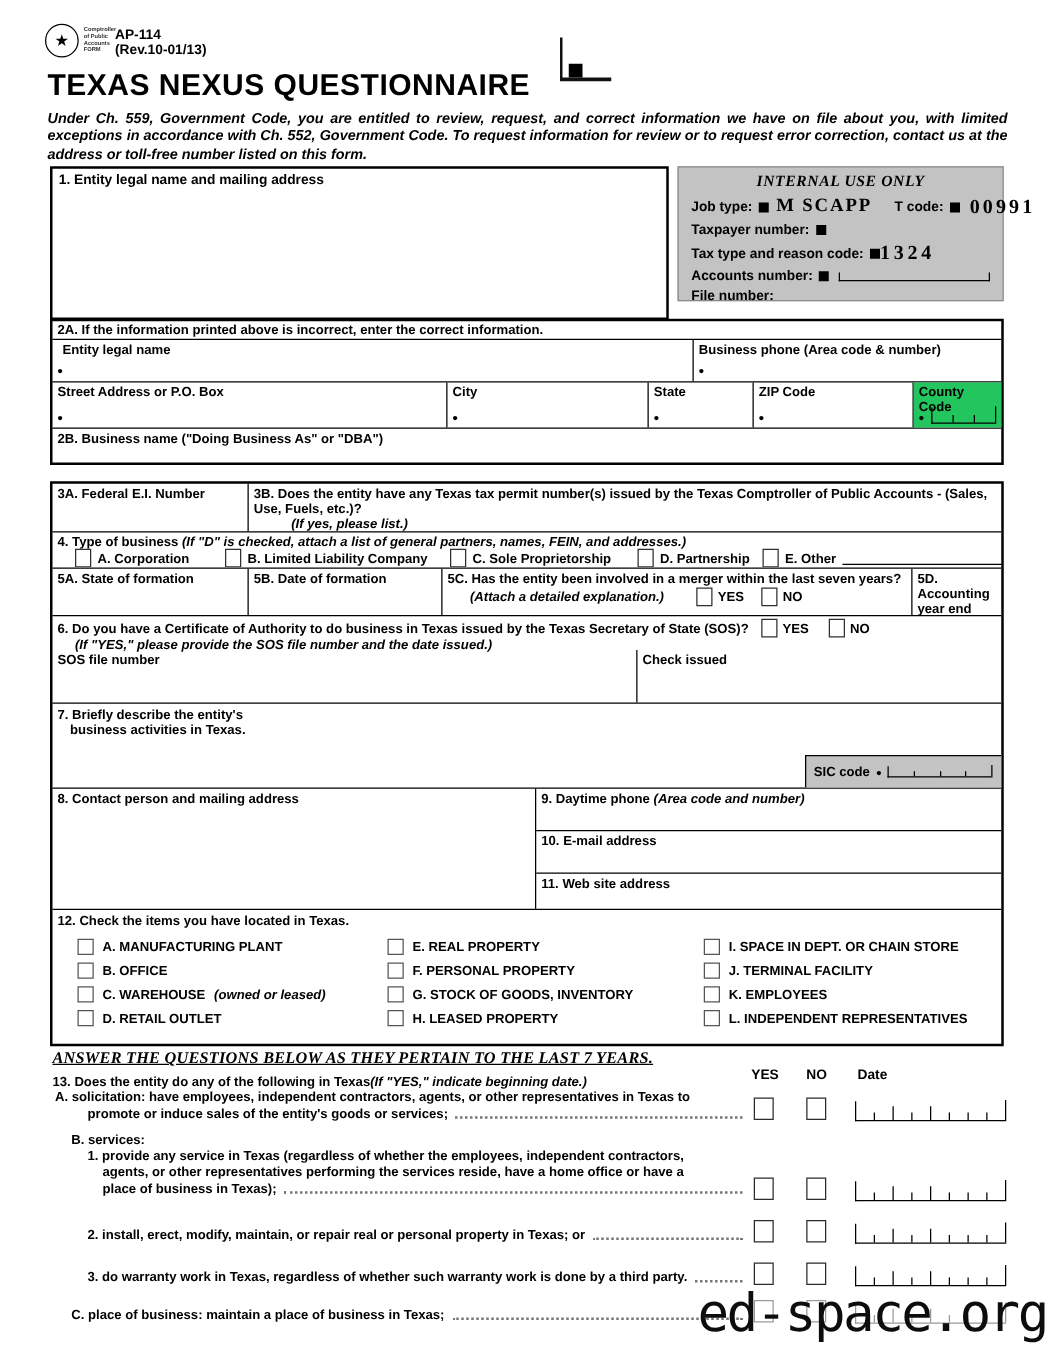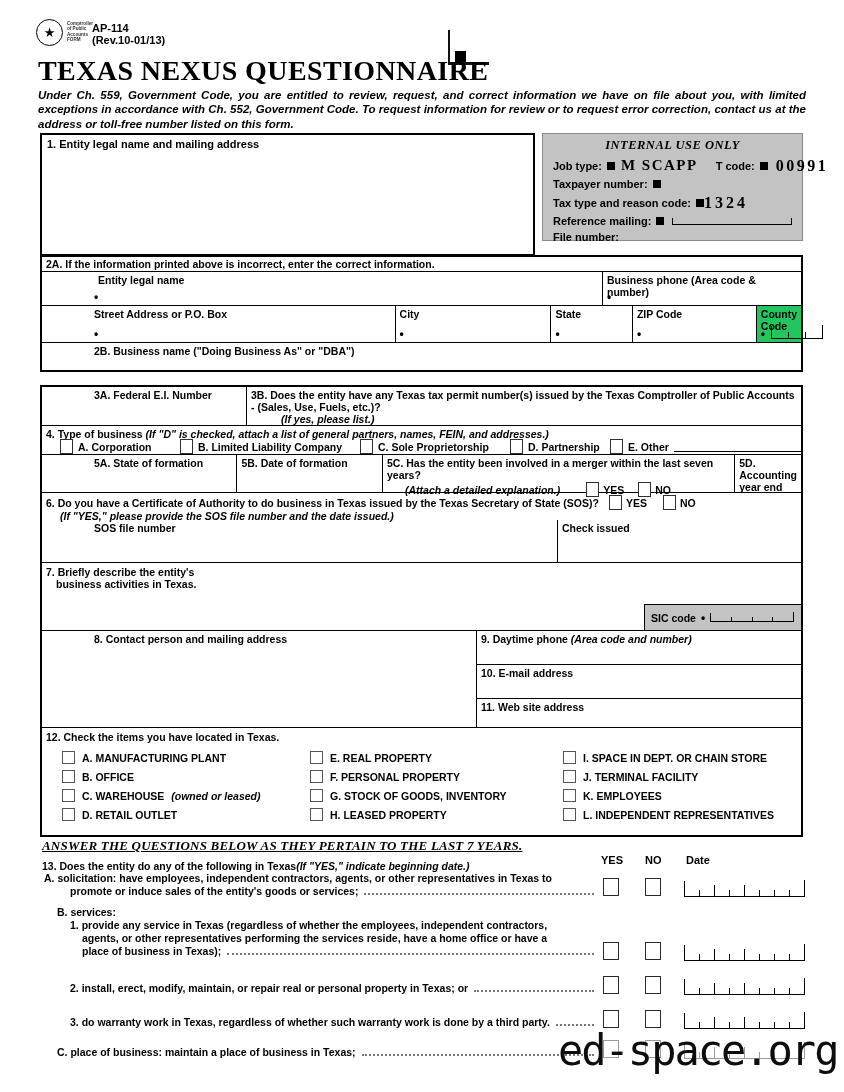--- a/index.html
+++ b/index.html
@@ -10,36 +10,36 @@
   }
 
   
   .seal { position:absolute; left:36px; top:19px; width:27px; height:27px; border:1.6px solid #000; border-radius:50%; display:flex; align-items:center; justify-content:center; font-size:13px; }
   .agency { position:absolute; left:67px; top:21px; width:24px; font-size:4.6px; line-height:1.15; color:#333; font-weight:bold; }
   .formno { position:absolute; left:92px; top:22px; font-size:11px; font-weight:bold; }
   .rev    { position:absolute; left:92px; top:34px; font-size:11px; font-weight:bold; }
   .corner-v { position:absolute; left:448px; top:30px; width:2px; height:34px; background:#111; }
   .corner-h { position:absolute; left:448px; top:62px; width:41px; height:2.5px; background:#111; }
   .corner-sq{ position:absolute; left:455px; top:51px; width:11px; height:11px; background:#000; }
-  .title { position:absolute; left:38px; top:55px; font-size:28px; font-weight:bold; letter-spacing:.4px;font-family:Liberation Serif, serif; }
+  .title { position:absolute; left:38px; top:55px; font-size:24px; font-weight:bold; letter-spacing:.4px; }
   .intro { position:absolute; left:38px; top:88px; width:768px; font-size:11.5px; font-weight:bold; font-style:italic; text-align:justify; line-height:1.26; }
 
   
   .box1 { position:absolute; left:40px; top:133px; width:495px; height:123px; border:2px solid #000; padding:3px 5px; font-size:11px; font-weight:bold; }
   .iu { position:absolute; left:542px; top:133px; width:261px; height:108px; background:#c3c3c3; border:1px solid #8a8a8a; padding:4px 10px; font-size:11px; font-weight:bold; }
   .iu-title { text-align:center; font-family:"Liberation Serif", serif; font-style:italic; font-weight:bold; font-size:12.5px; letter-spacing:.5px; }
   .iu-row { display:flex; align-items:center; margin-top:3.5px; white-space:nowrap; }
   .sq { display:inline-block; width:8px; height:8px; background:#000; margin-left:5px; flex:none; }
   .stamp { font-family:"Liberation Serif", serif; font-weight:bold; }
   .bracket { display:inline-block; width:132px; height:7px; border-left:1.6px solid #000; border-right:1.6px solid #000; border-bottom:1.6px solid #000; margin-left:8px; }
 
   
   .t2a { position:absolute; left:40px; top:255px; width:763px; height:117px; border:2px solid #000; font-size:10.5px; font-weight:bold; }
   .t2a-title { height:15px; border-bottom:1.5px solid #000; padding:1px 4px; }
-  .r { display:flex;padding-left:48px; }
+  .r { display:flex; }
   .cell { position:relative; padding:2px 4px; }
   .br { border-right:1.5px solid #000; }
   .bt { border-top:1.5px solid #000; }
   .blt { position:absolute; left:4px; bottom:1px; font-size:12px; }
   .gray { background:#22c55e; }
 
   
   .comb { display:flex; align-items:flex-end; border-bottom:1.8px solid #000; border-left:1.8px solid #000; }
   .comb i { flex:1; border-right:1.8px solid #000; }
   .comb.light, .comb.light i { border-color:#9a9a9a; }
@@ -99,21 +99,21 @@
     <div class="iu-row">
       <span>Taxpayer number:</span>
       <span class="sq"></span>
     </div>
     <div class="iu-row">
       <span>Tax type and reason code:</span>
       <span class="sq"></span>
       <span class="stamp" style="font-size:16px; letter-spacing:3px; ">1324</span>
     </div>
     <div class="iu-row">
-      <span>Reference mailing:</span>
+      <span>Accounts number:</span>
       <span class="sq"></span>
       <span class="bracket"></span>
     </div>
     <div class="iu-row">
       <span>File number:</span>
     </div>
   </div>
 
   <div class="t2a">
     <div class="t2a-title">2A. If the information printed above is incorrect, enter the correct information.</div>

